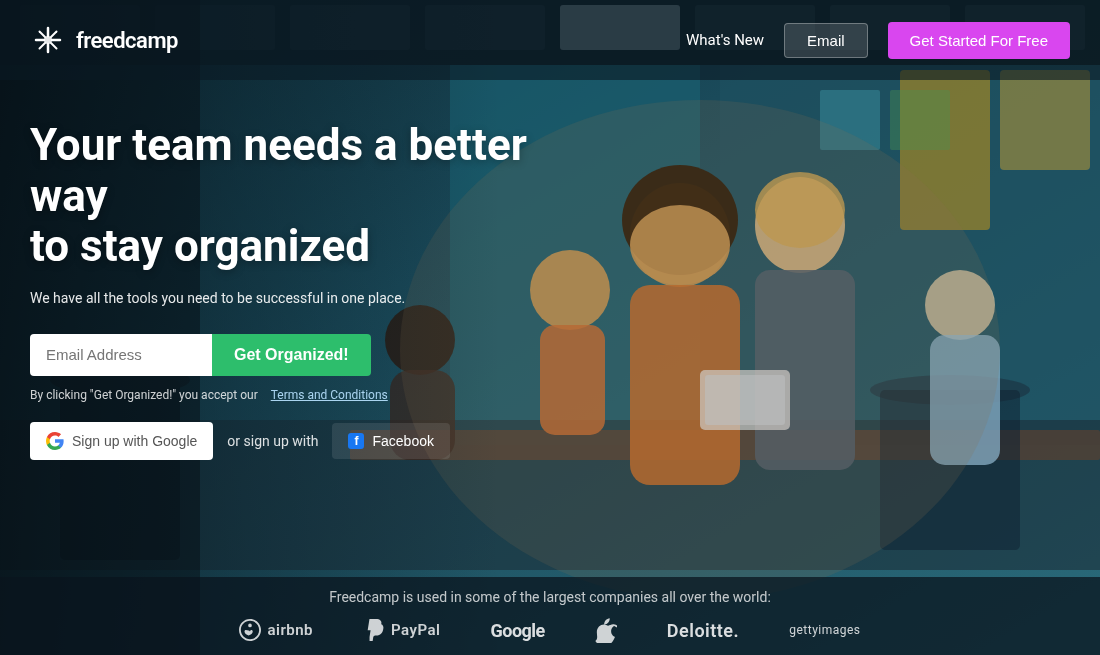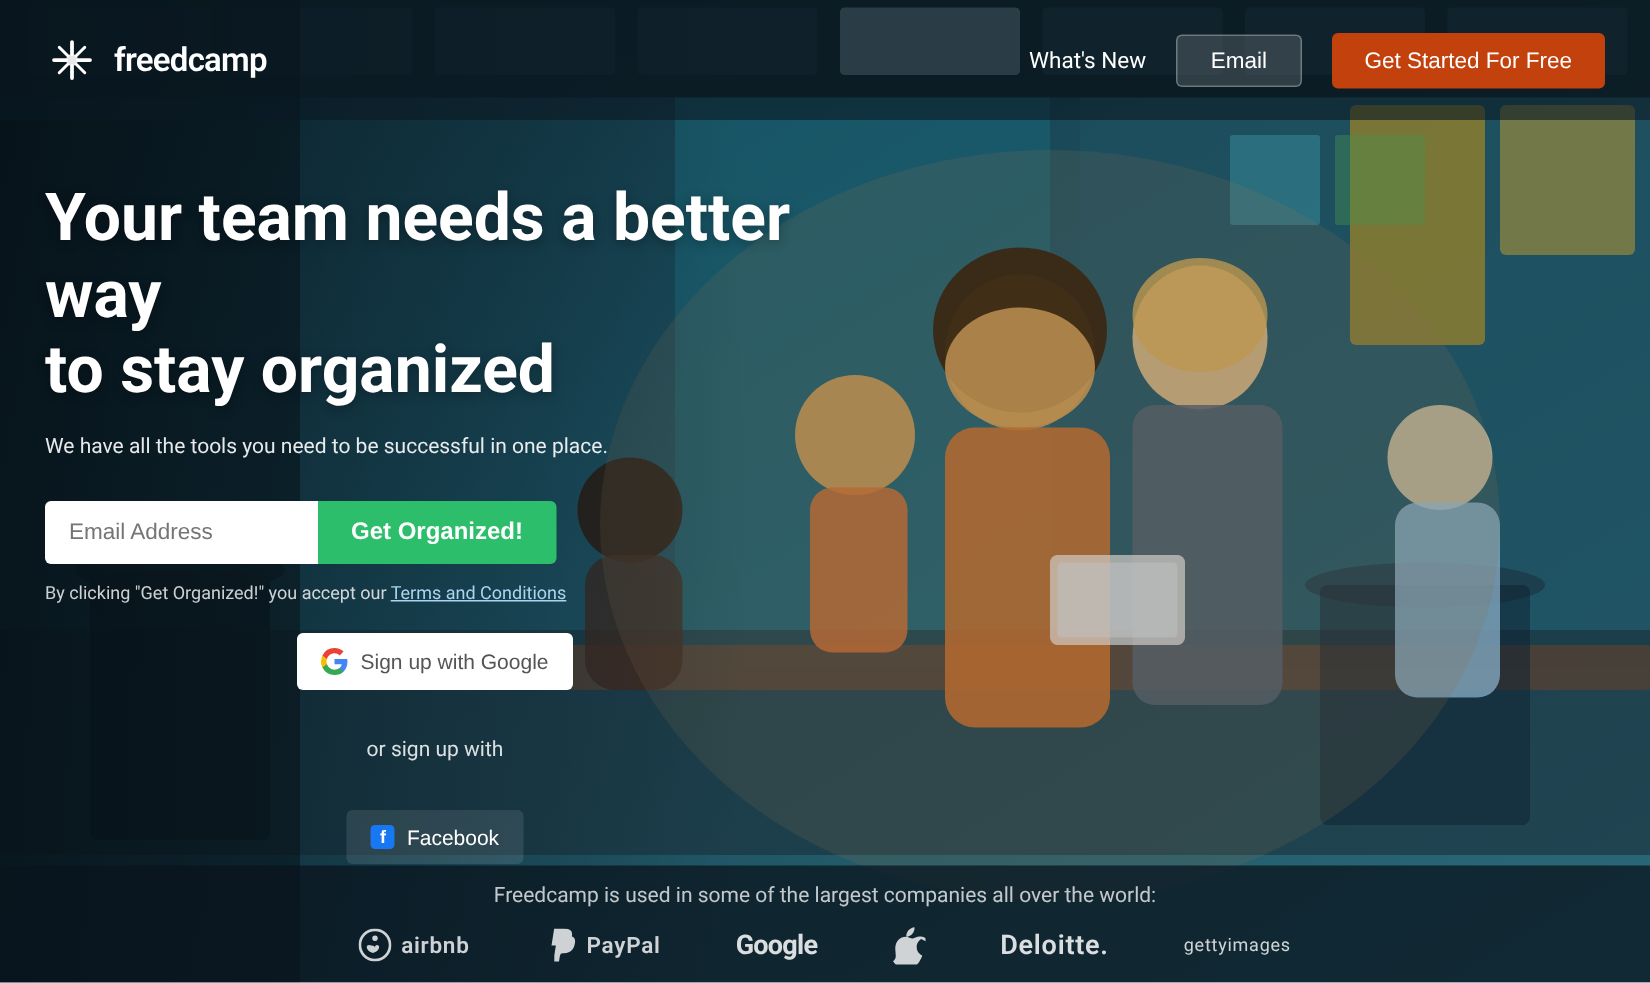--- a/index.html
+++ b/index.html
@@ -65,21 +65,21 @@
       color: #fff;
       border: 1px solid rgba(255,255,255,0.3);
       padding: 8px 22px;
       border-radius: 4px;
       font-size: 15px;
       cursor: pointer;
       font-weight: 500;
     }
 
     .btn-get-started {
-      background: #c2410c;
+      background: #d946ef;
       color: #fff;
       border: none;
       padding: 10px 22px;
       border-radius: 4px;
       font-size: 15px;
       cursor: pointer;
       font-weight: 500;
     }
 
     
@@ -137,27 +137,27 @@
 
     .terms-text {
       font-size: 12px;
       color: rgba(255,255,255,0.8);
       margin-bottom: 20px;
     }
 
     .terms-link {
       color: #aad4f0;
       text-decoration: underline;
+      margin-left: 10px;
     }
 
     .social-login {
       display: flex;
       align-items: center;
-      gap: 32px;
-      flex-direction: column;
+      gap: 14px;
     }
 
     .btn-google {
       display: flex;
       align-items: center;
       gap: 8px;
       background: #fff;
       border: none;
       padding: 10px 16px;
       border-radius: 4px;

